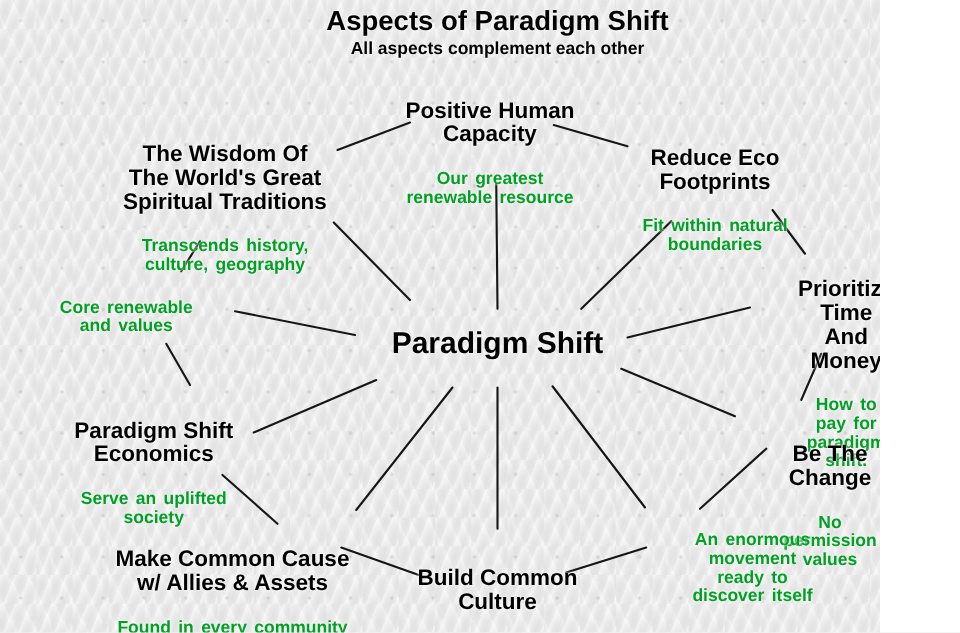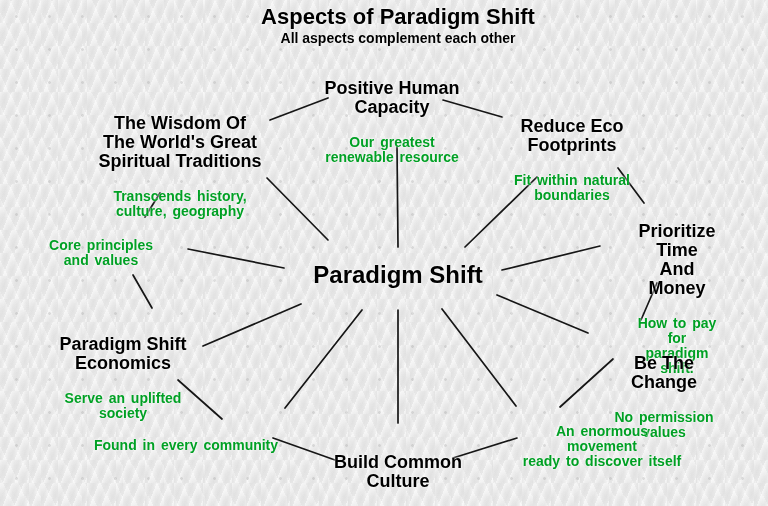--- a/index.html
+++ b/index.html
@@ -4,21 +4,21 @@
 <style>
   :root{
     --green:#00a024;
     --line:#161616;
     --bg:#eaeaea;
   }
   html,body{margin:0;padding:0;}
   body{background:#fff;font-family:"Liberation Sans", sans-serif;}
   .stage{
     position:relative;
-    width:768px;height:506px;
+    width:704px;height:506px;
     overflow:hidden;
     background-color:var(--bg);
     background-image:
       radial-gradient(circle, rgba(125,125,125,.20) 1px, rgba(125,125,125,0) 1.7px),
       repeating-linear-gradient(112deg, rgba(255,255,255,.55) 0px, rgba(255,255,255,0) 4px, rgba(214,214,214,.30) 7px, rgba(214,214,214,0) 11px),
       repeating-linear-gradient(245deg, rgba(253,253,253,.50) 0px, rgba(253,253,253,0) 5px, rgba(221,221,221,.28) 9px, rgba(221,221,221,0) 14px);
     background-size:33px 33px, 29px 23px, 41px 31px;
   }
   .links{
     position:absolute;left:0;top:0;width:768px;height:506px;
@@ -114,21 +114,21 @@
   </div>
 
   <div class="node halo" style="left:572px;top:99px;">
     <span class="t">Reduce Eco
 Footprints</span>
     <span class="s">Fit within natural
 boundaries</span>
   </div>
 
   <div class="node halo" style="left:101px;top:220px;">
-    <span class="s">Core principles
+    <span class="s">Core renewable
 and values</span>
   </div>
 
   <div class="node halo" style="left:664px;top:336px;">
     <span class="t">Be The Change</span>
     <span class="s">No permission values</span>
   </div>
 
   <div class="node halo" style="left:123px;top:317px;">
     <span class="t">Paradigm Shift
@@ -142,16 +142,18 @@
 ready to discover itself</span>
   </div>
 
   <div class="node halo" style="left:398px;top:435px;">
     <span class="t">Build Common
 Culture</span>
     
   </div>
 
   <div class="node halo" style="left:186px;top:420px;">
+    <span class="t">Make Common Cause
+w/ Allies &amp; Assets</span>
     <span class="s">Found in every community</span>
   </div>
 
 </div>
 
 </body></html>

